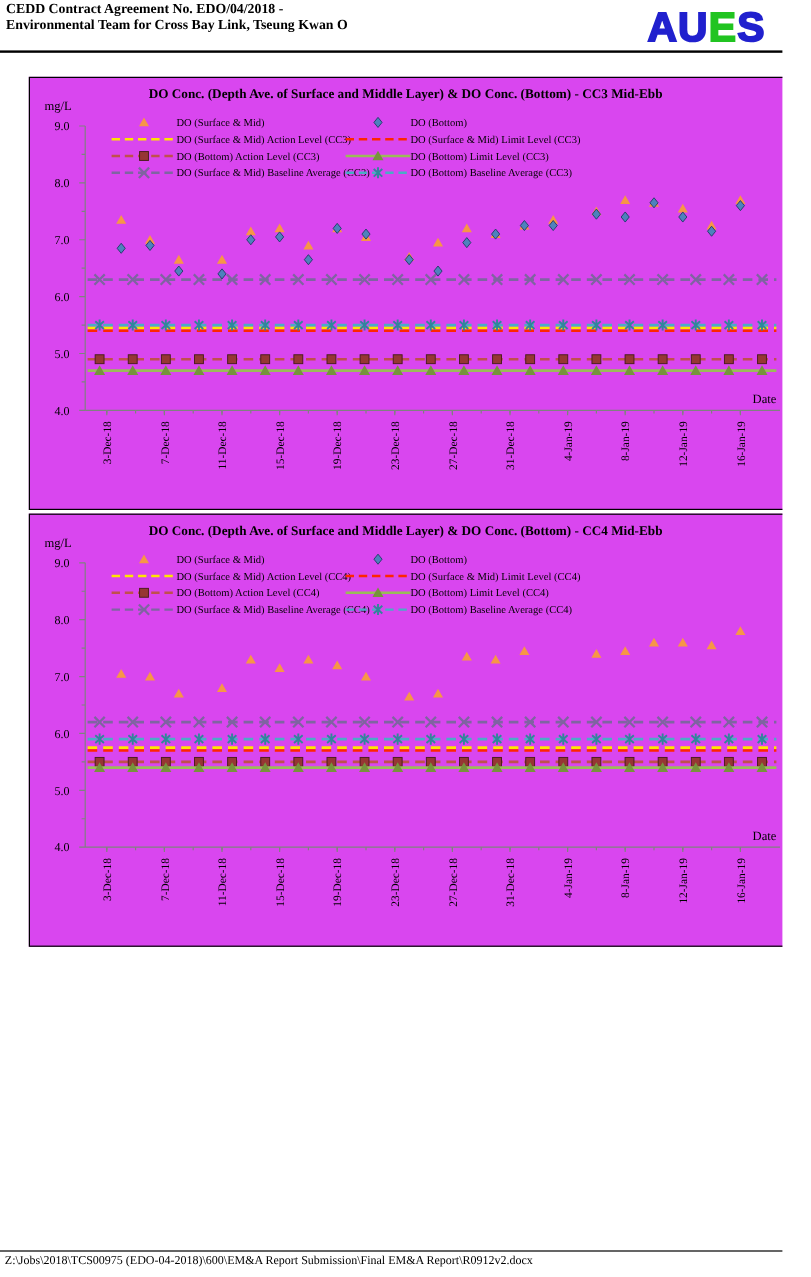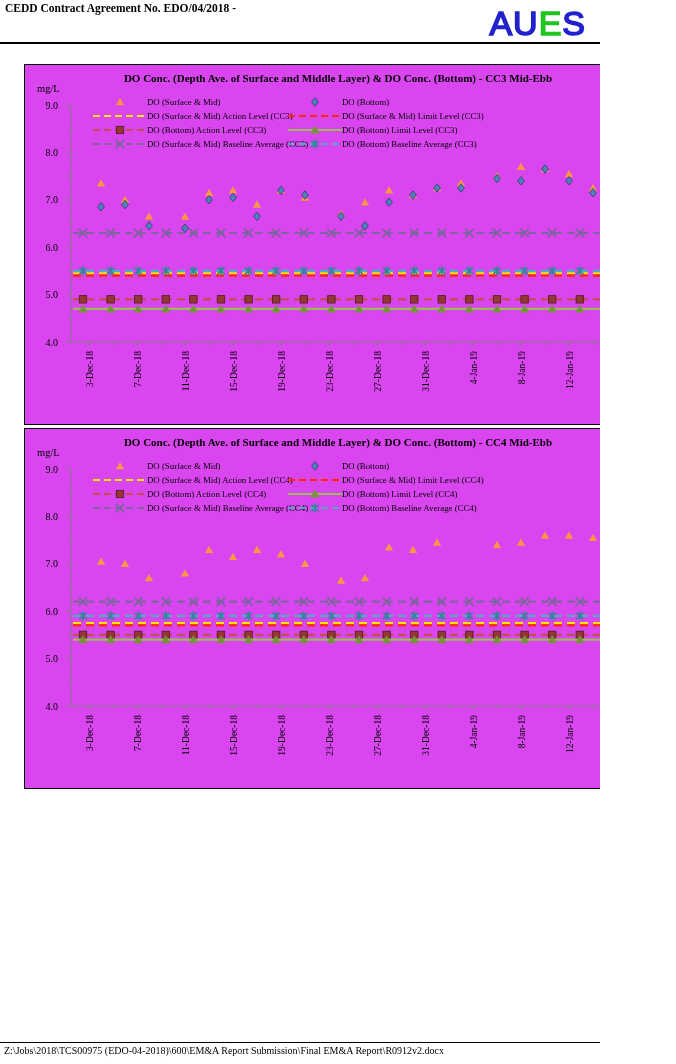--- a/index.html
+++ b/index.html
@@ -1,34 +1,35 @@
 <!DOCTYPE html>
 <html><head>
 <meta charset="utf-8">
 <style>
   html,body{margin:0;padding:0;background:#fff;}
-  .page{position:relative;width:600px;height:1064px;background:#fff;overflow:hidden;
+  .page{position:relative;width:652px;height:1064px;background:#fff;overflow:hidden;
         font-family:"Liberation Serif",serif;color:#000;}
   .header{position:absolute;top:2px;left:5px;font-weight:bold;font-size:11.5px;line-height:13.2px;}
   .header-rule{position:absolute;top:41.5px;left:0;width:676px;height:2.5px;background:#000;}
   .logo{position:absolute;top:6px;right:14px;font-family:"Liberation Sans",sans-serif;
-        font-weight:normal;font-size:34px;line-height:1;-webkit-text-stroke:1.6px currentColor;letter-spacing:1px;text-align:center;}
+        font-weight:bold;font-size:34px;line-height:1;-webkit-text-stroke:1.6px currentColor;letter-spacing:1px;text-align:center;}
   .logo .b{color:#2121CE;}
   .logo .g{color:#21C421;-webkit-text-stroke:1.6px #21C421;}
   .chart-box{position:absolute;left:24px;width:631px;height:361px;border:1.6px solid #000;
              background:#d946ef;box-sizing:border-box;}
   .footer-rule{position:absolute;top:1042px;left:0;width:676px;height:1.3px;background:#000;}
   .footer{position:absolute;top:1045px;left:4px;font-size:10px;}
 </style>
 </head>
 <body>
 
 <div class="page">
   <div class="header">
     <div>CEDD Contract Agreement No. EDO/04/2018 -</div>
+    <div>Environmental Team for Cross Bay Link, Tseung Kwan O</div>
   </div>
   <div class="logo"><span class="b">AU</span><span class="g">E</span><span class="b">S</span></div>
   <div class="header-rule"></div>
 
   <div class="chart-box" style="top:64px;">
     <svg id="chart-0" width="627" height="357" viewBox="0 0 627 357">
         <text x="313" y="17" font-size="11" text-anchor="middle" font-family="&quot;Liberation Serif&quot;, serif" fill="#000" font-weight="bold">DO Conc. (Depth Ave. of Surface and Middle Layer) &amp; DO Conc. (Bottom) - CC3 Mid-Ebb</text>
         <text x="12" y="27" font-size="10.5" text-anchor="start" font-family="&quot;Liberation Serif&quot;, serif" fill="#000">mg/L</text>
         <line x1="46" y1="40" x2="46" y2="277" stroke="#808080" stroke-width="1"></line>
         <line x1="41" y1="277" x2="46" y2="277" stroke="#808080" stroke-width="1"></line>

